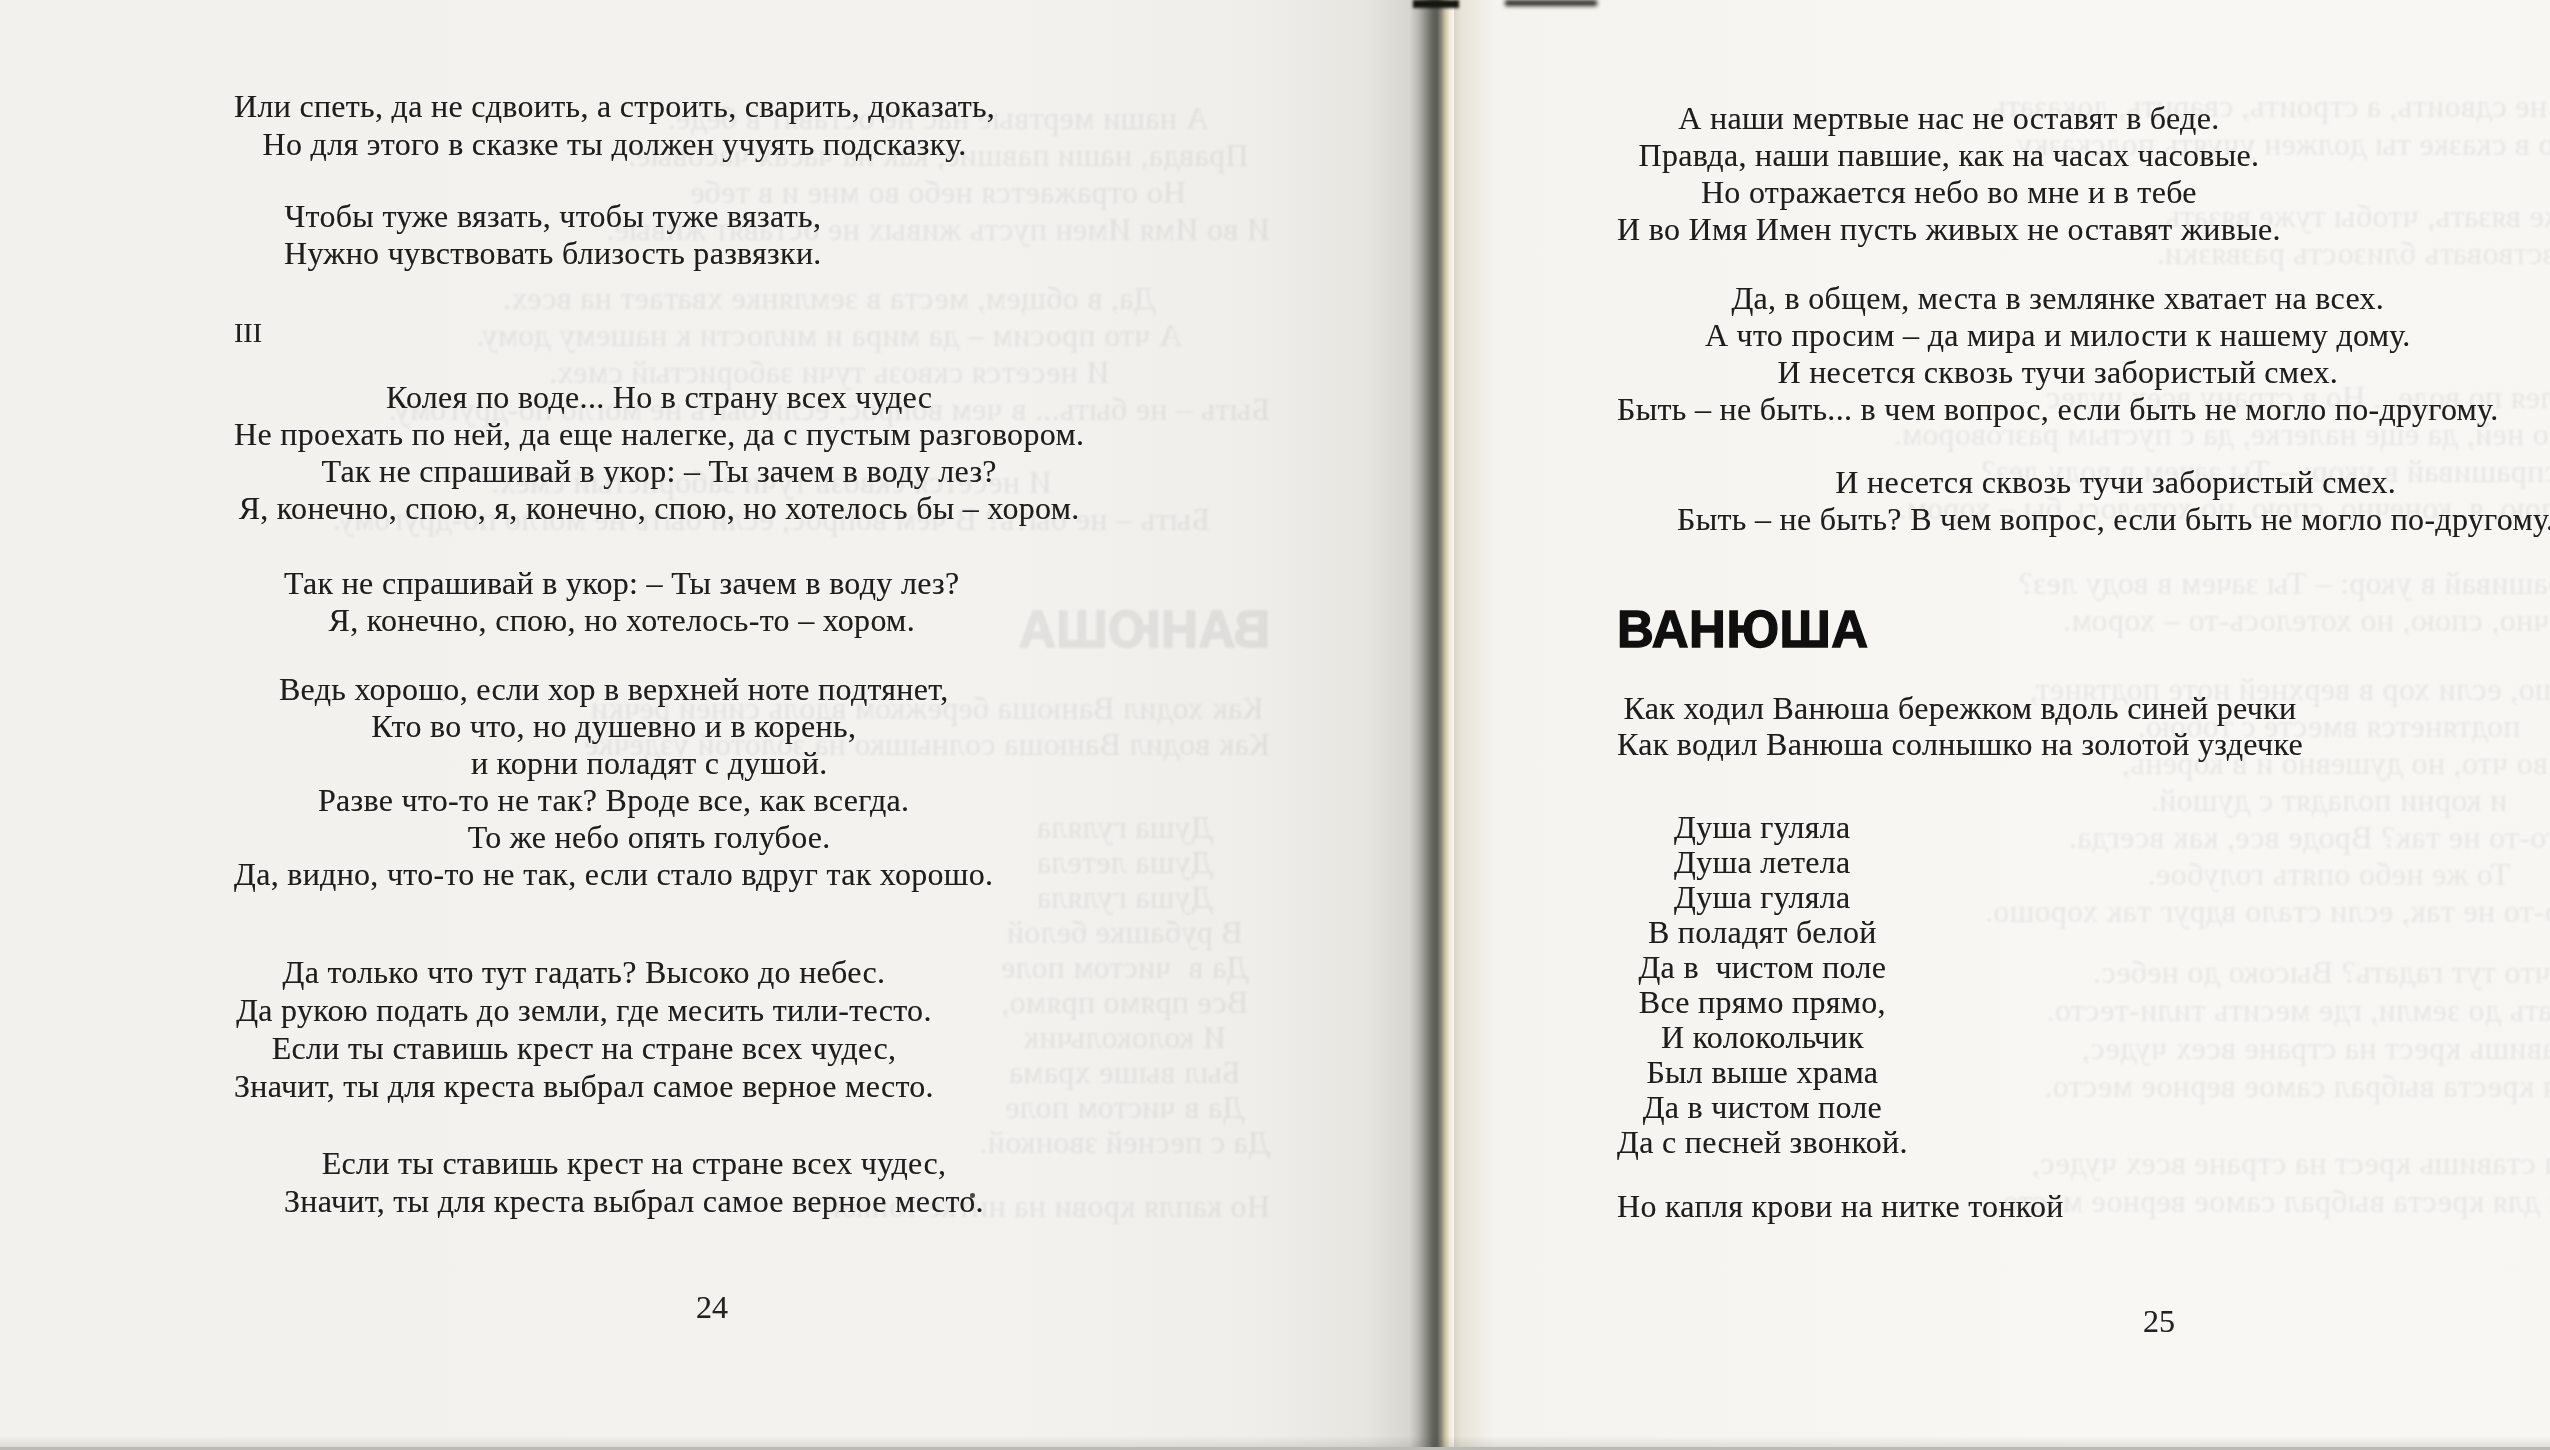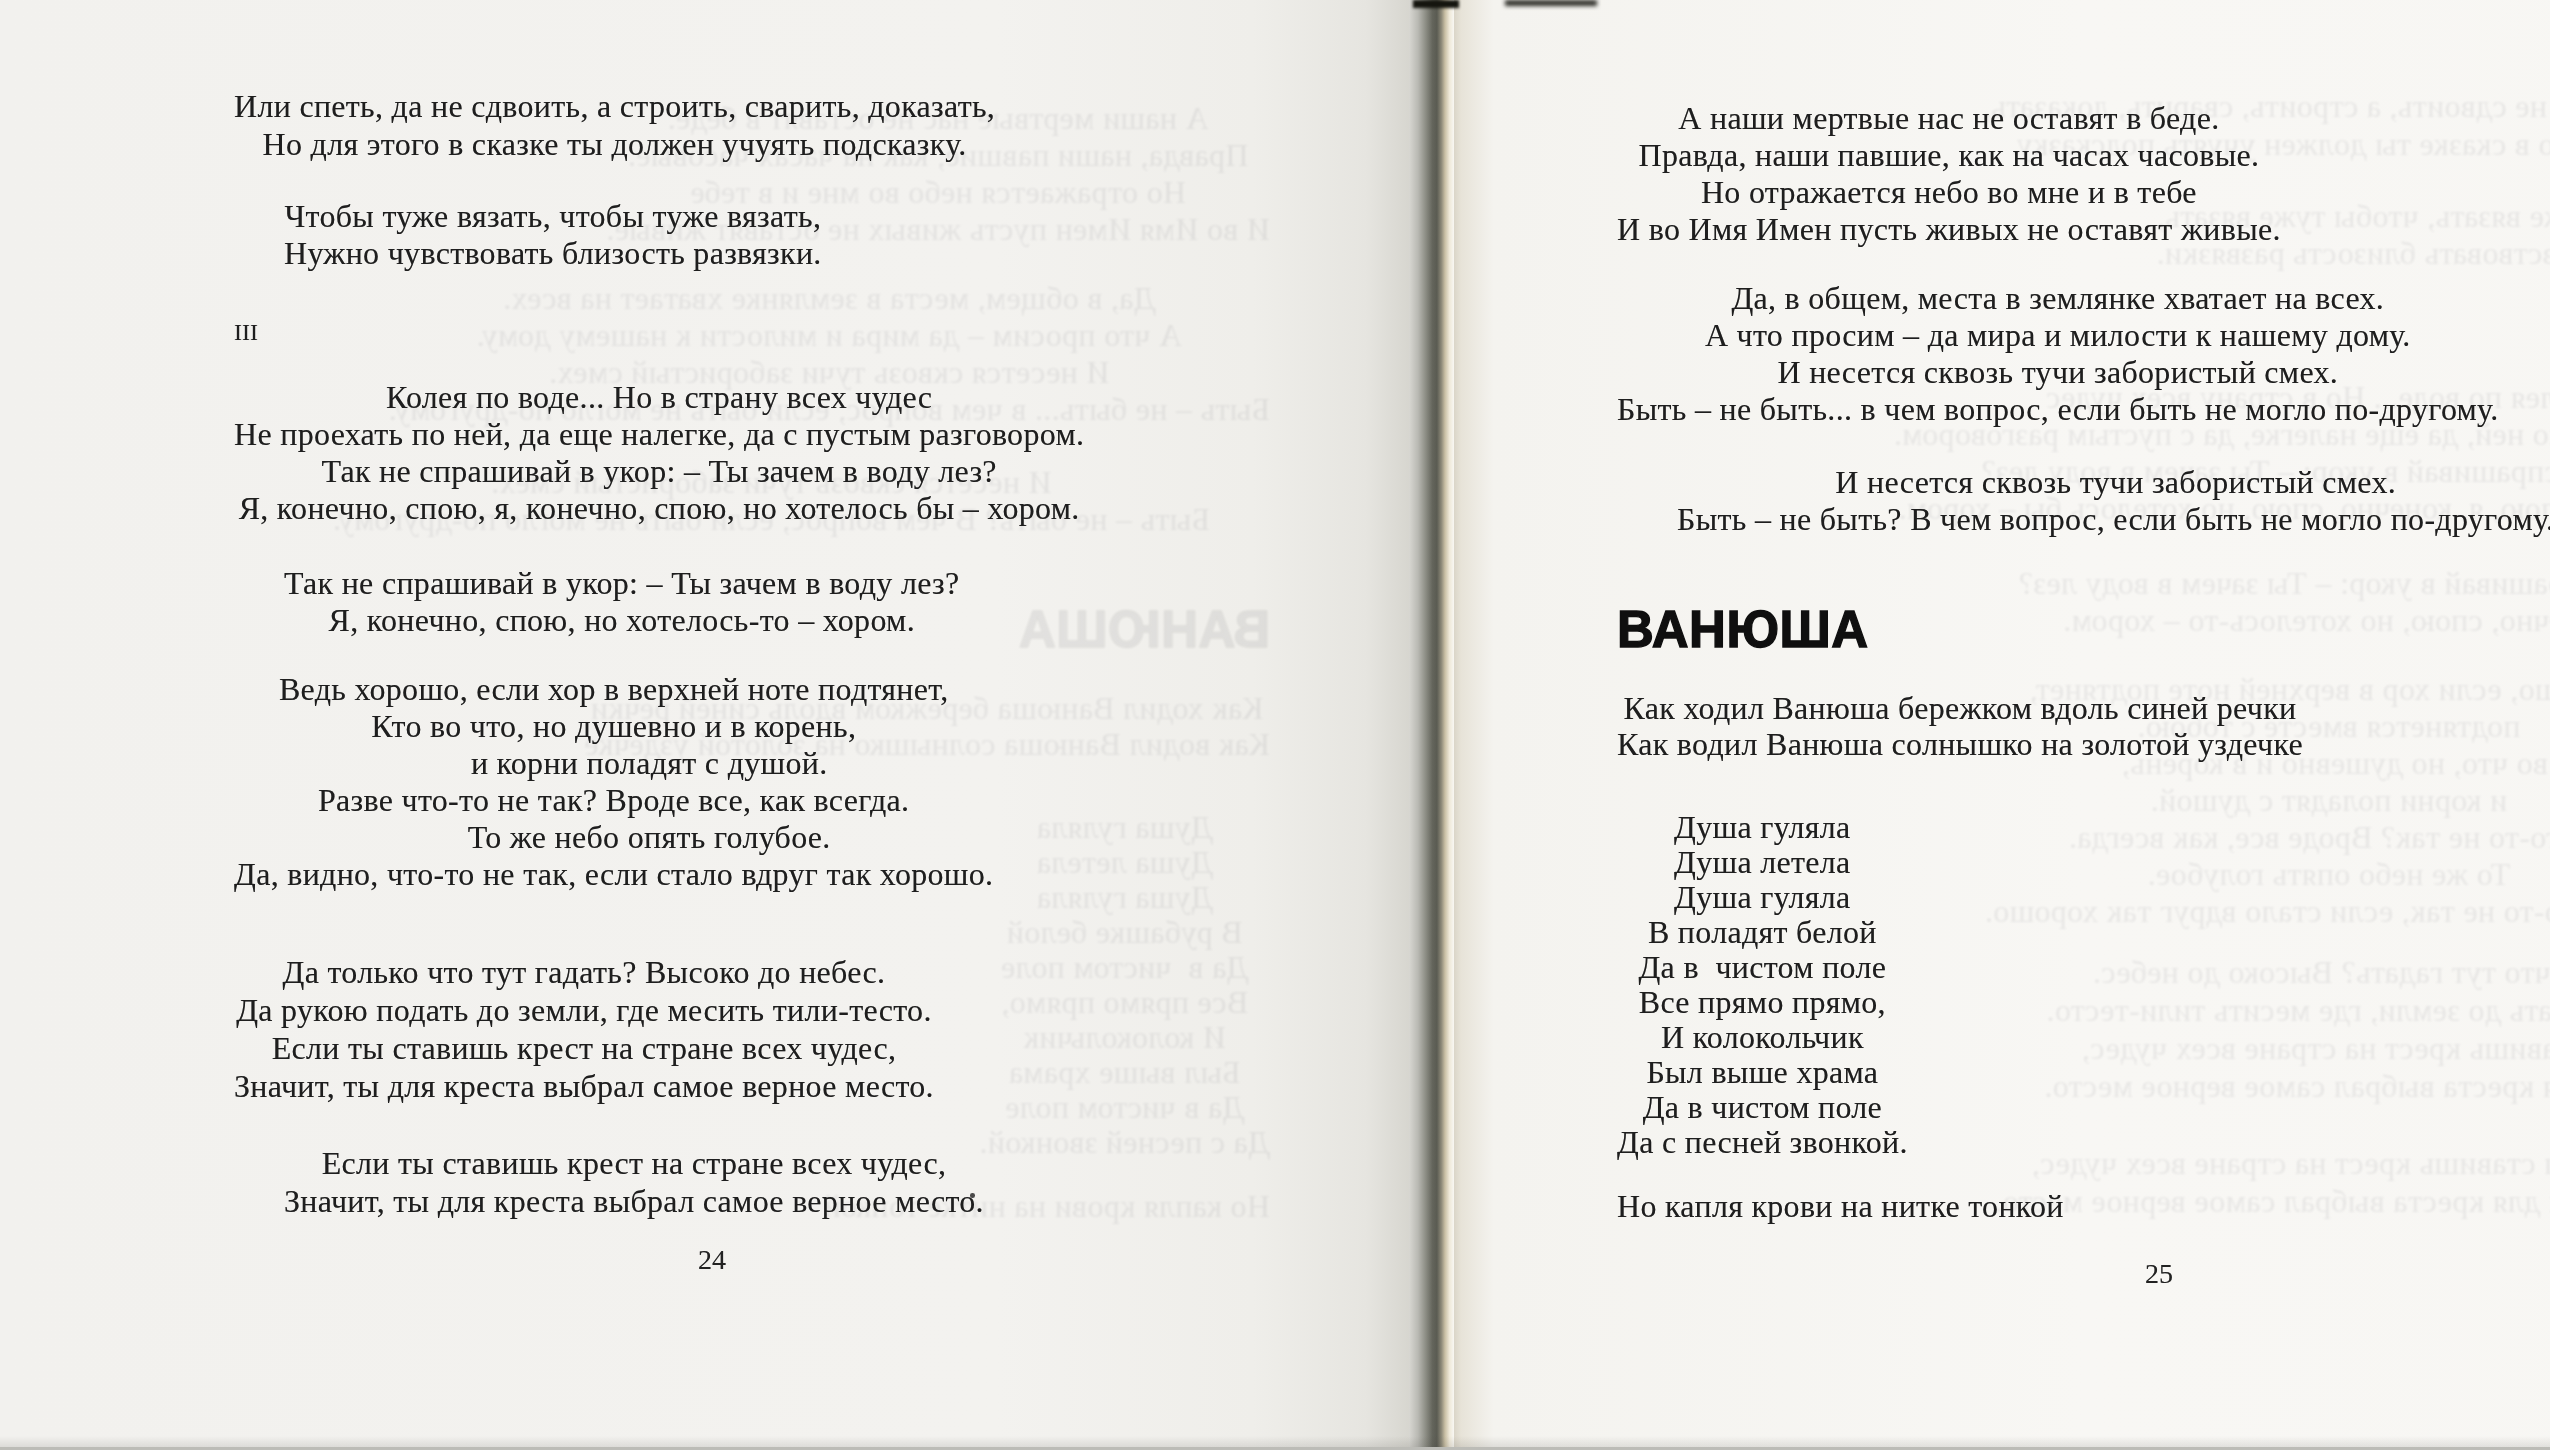--- a/index.html
+++ b/index.html
@@ -58,33 +58,34 @@
   }
   .lh75 .ln{line-height:38px;}
   .lh73 .ln{line-height:37px;}
   .lh72 .ln{line-height:37px;}
   .lh70 .ln{line-height:36px;}
   .lh68 .ln{line-height:35px;}
   .ind1{margin-left:50px;}
   .ind1r{margin-left:60px;}
   .ind2{margin-left:71px;}
   .numeral{
-    position:absolute;left:0;font-size:24px;line-height:41px;color:#1e1e1e;
+    position:absolute;left:0;font-size:28px;line-height:41px;color:#1e1e1e;
     text-shadow:0 0 0.5px rgba(30,30,30,.45);
   }
   .poem-title{
     position:absolute;left:0;
     font-family:"Liberation Sans", sans-serif;font-weight:bold;
     font-size:51px;line-height:56px;color:#0f0f0f;
     -webkit-text-stroke:1.3px #0f0f0f;letter-spacing:0.5px;
   }
   .pagenum{
     position:absolute;transform:translateX(-50%);
-    font-size:28px;line-height:39px;color:#222;
+    font-size:32px;line-height:39px;color:#222;
     text-shadow:0 0 0.5px rgba(30,30,30,.4);
+    margin-top:48px;
   }
 
   
   .ghost-wrap{
     position:absolute;top:0;left:0;height:1451px;
     transform:scaleX(-1);opacity:.085;filter:blur(1px);
     pointer-events:none;
   }
   .page-l .ghost-wrap{width:1423px;}
   .page-r .ghost-wrap{width:1422px;}

